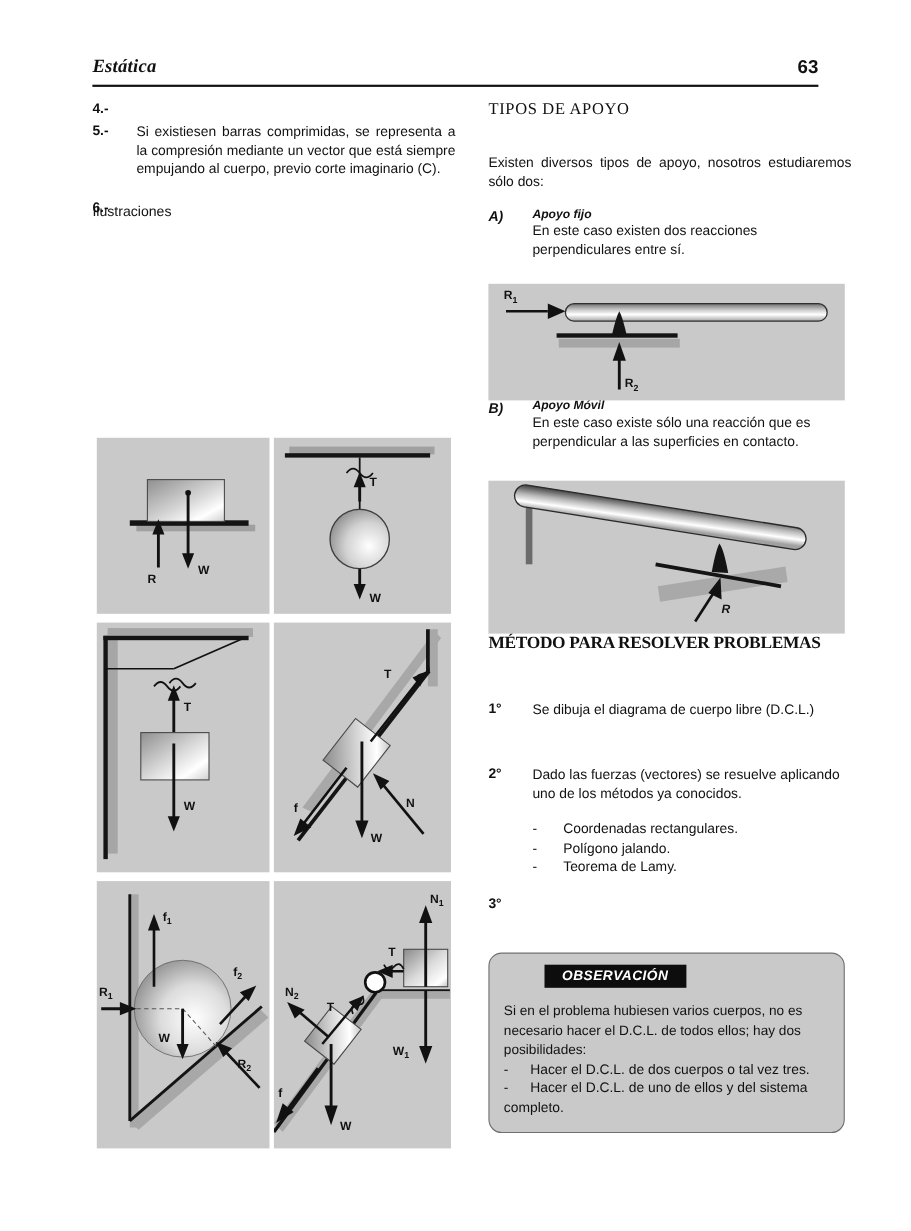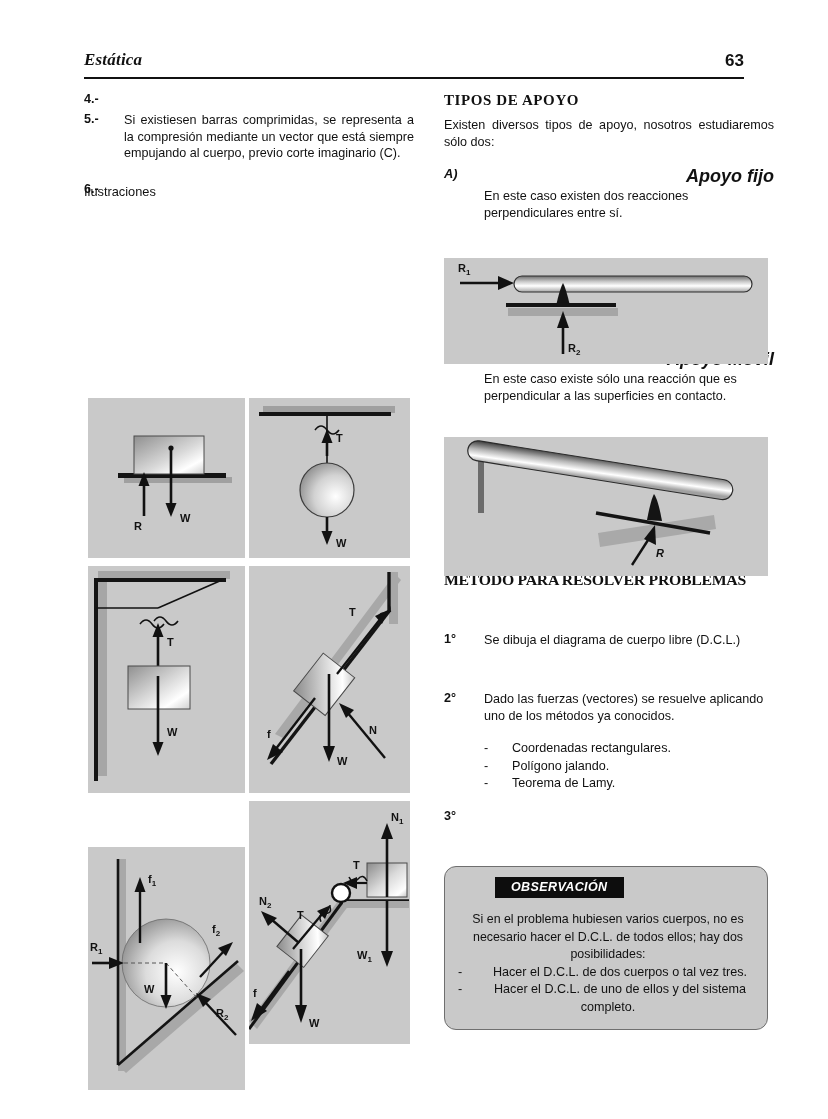--- a/index.html
+++ b/index.html
@@ -32,28 +32,28 @@
   .nitem{position:relative;margin-bottom:16px;}
   .nnum{position:absolute;left:0;top:0;width:34px;font-size:12.6px;font-weight:600;}
   .ntxt{margin-left:40px;font-size:12.6px;line-height:16.6px;text-align:justify;}
   .ntxt.loose{letter-spacing:.15px;}
 
   .sub-h{font-size:12.8px;font-weight:normal;margin:6px 0 6px 0;}
 
   
   .rh1{
     font-family:"Liberation Serif", serif;
-    font-weight:bold;font-size:15px;letter-spacing:.6px;
-    margin:0 0 8px 0;
+    font-weight:normal;font-size:15px;letter-spacing:.6px;
+    margin:0 0 31px 0;
   }
   .rp{font-size:12.6px;line-height:16.6px;margin:0 0 16px 0;text-align:justify;}
   .ritem{position:relative;margin-bottom:10px;}
   .rlet{position:absolute;left:0;top:0;width:34px;font-size:12.8px;font-weight:bold;font-style:italic;}
   .rbody{margin-left:40px;}
-  .rttl{font-size:18px;font-weight:bold;font-style:italic;margin-bottom:1px;text-align:right;}
+  .rttl{font-size:11px;font-weight:bold;font-style:italic;margin-bottom:1px;}
   .rtxt{font-size:12.6px;line-height:16.6px;}
 
   .rh2{
     font-family:"Liberation Serif", serif;
     font-weight:bold;font-size:15.5px;letter-spacing:-0.3px;
     margin:6px 0 14px 0;
     transform:scaleX(1.02);transform-origin:left;
   }
   .mitem{position:relative;margin-bottom:14px;}
   .mnum{position:absolute;left:0;top:0;width:34px;font-size:12.6px;font-weight:bold;}
@@ -66,31 +66,31 @@
   
   .obs{
     position:absolute;left:444px;top:866px;width:324px;height:164px;
     background:#c9c9c9;border:1.6px solid #6f6f6f;border-radius:12px;box-sizing:border-box;
   }
   .obs-tag{
     position:absolute;left:50px;top:10px;background:#0d0d0d;color:#fff;
     font-size:12.5px;font-weight:bold;font-style:italic;letter-spacing:.4px;
     padding:3px 16px 4px 16px;
   }
-  .obs-body{position:absolute;left:13px;top:44px;width:300px;font-size:12.4px;line-height:17.5px;text-align:center;}
+  .obs-body{position:absolute;left:13px;top:44px;width:300px;font-size:12.4px;line-height:17.5px;}
   .obs-body .dashrow .dtx{margin-left:24px;}
 
   
   .grid{position:absolute;left:88px;top:398px;width:322px;height:646px;}
   .cell{position:absolute;background:#c9c9c9;overflow:hidden;}
   .c0{left:0;top:0;width:157px;height:160px;}
   .c1{left:161px;top:0;width:161px;height:160px;}
   .c2{left:0;top:168px;width:157px;height:227px;}
   .c3{left:161px;top:168px;width:161px;height:227px;}
-  .c4{left:0;top:403px;width:157px;height:243px;margin-top:46px;}
+  .c4{left:0;top:403px;width:157px;height:243px;}
   .c5{left:161px;top:403px;width:161px;height:243px;}
 
   
   .dbox{position:absolute;background:#c9c9c9;overflow:hidden;}
   .dfijo{left:444px;top:258px;width:324px;height:106px;}
   .dmovil{left:444px;top:437px;width:324px;height:139px;}
 
   svg{display:block;}
   .lbl{font-family:"Liberation Sans", sans-serif;font-size:11px;font-weight:bold;fill:#111;}
   .lbli{font-family:"Liberation Sans", sans-serif;font-size:11px;font-weight:bold;font-style:italic;fill:#111;}

